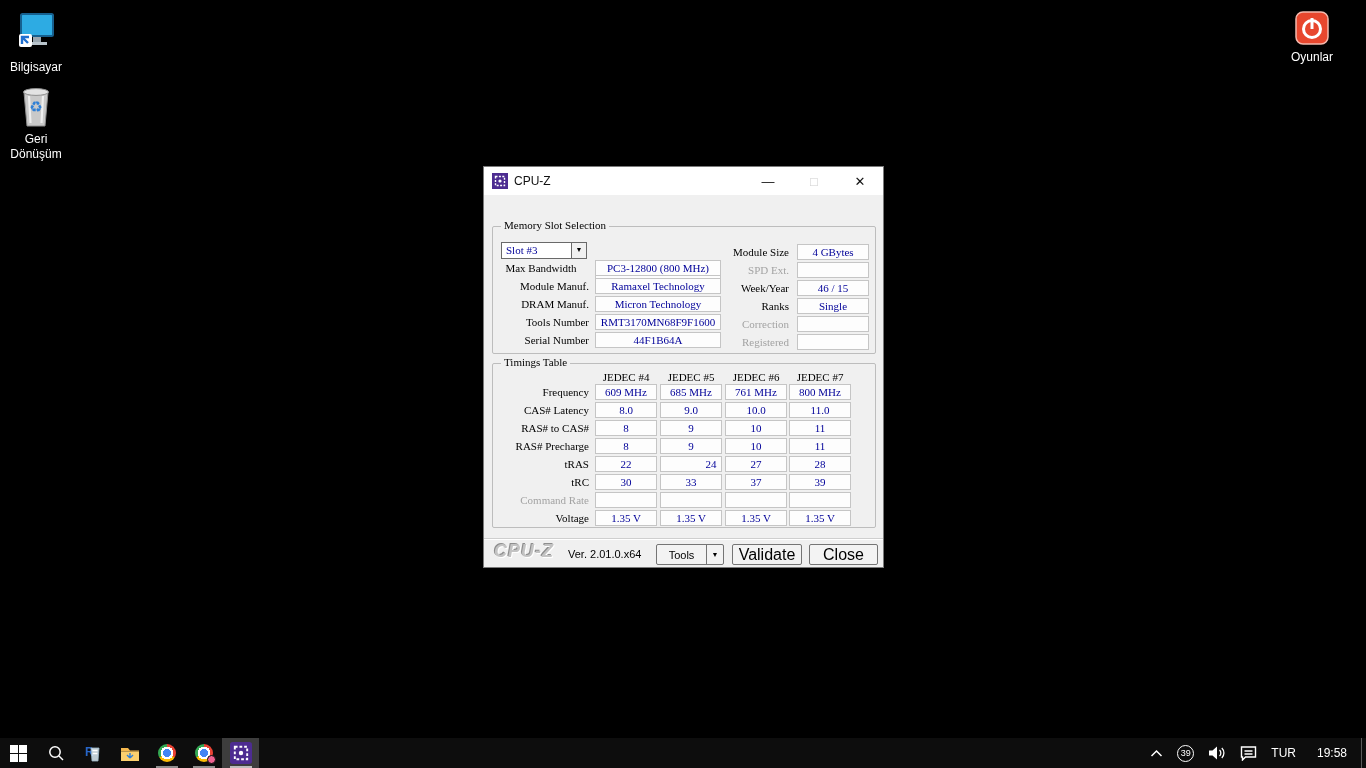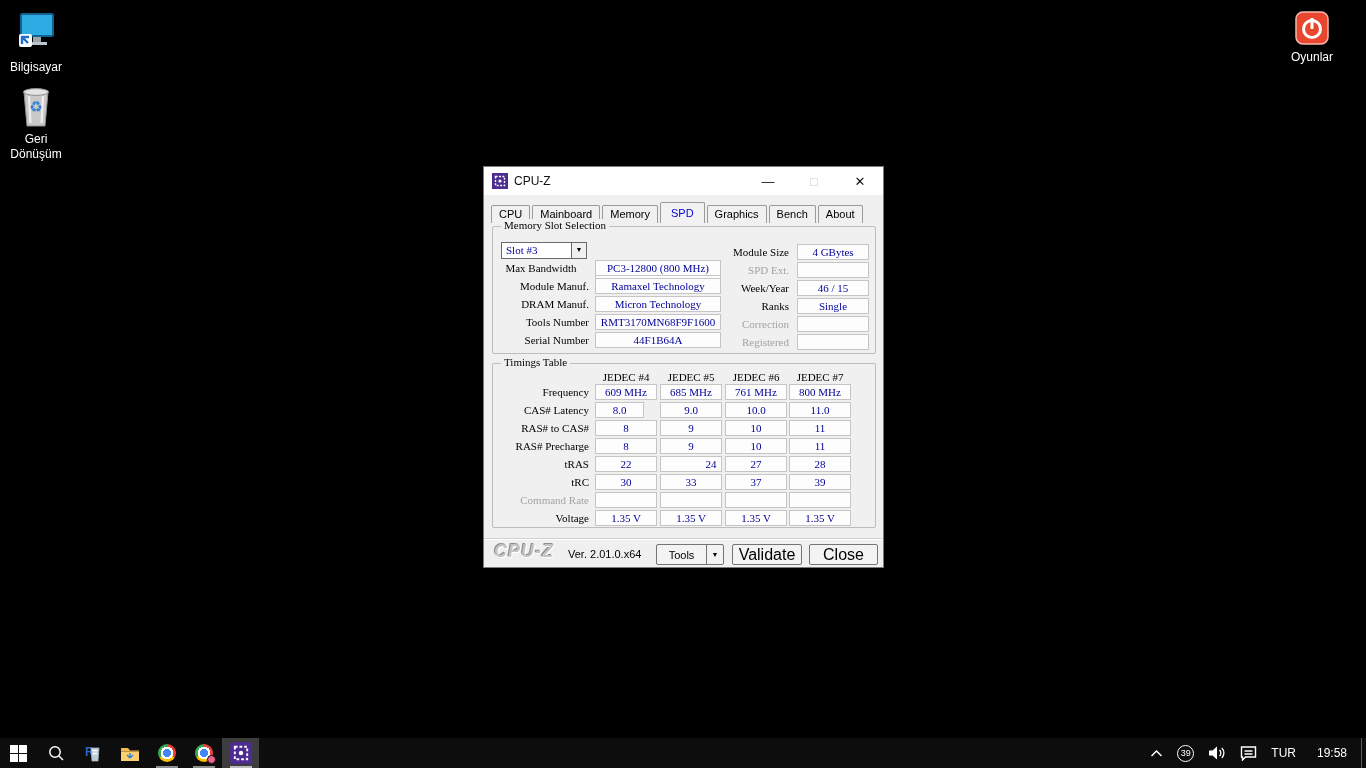--- a/index.html
+++ b/index.html
@@ -134,29 +134,20 @@
       <rect width="16" height="16" fill="#4d2c91"></rect>
       <rect x="3.5" y="3.5" width="9" height="9" fill="none" stroke="#fff" stroke-width="1.4" stroke-dasharray="2 1.4"></rect>
       <circle cx="8" cy="8" r="1.6" fill="#fff"></circle>
     </svg>
     <span class="title-text">CPU-Z</span>
     <div class="cap-btn" style="right:92px;">—</div>
     <div class="cap-btn dis" style="right:46px;">□</div>
     <div class="cap-btn" style="right:0;">✕</div>
   </div>
 
-  <div class="tabs">
-    <div class="tab">CPU</div>
-    <div class="tab">Mainboard</div>
-    <div class="tab">Memory</div>
-    <div class="tab sel">SPD</div>
-    <div class="tab">Graphics</div>
-    <div class="tab">Bench</div>
-    <div class="tab">About</div>
-  </div>
 
   <div class="grp" style="left:8px;top:59px;width:384px;height:128px;">
     <span class="grp-title">Memory Slot Selection</span>
 
     <div class="combo" style="left:8px;top:15px;width:86px;">
       <span>Slot #3</span>
       <span class="combo-arrow">▼</span>
     </div>
     <div class="field ta-l" style="left:102px;top:15px;width:126px;">DDR3L</div>
 
@@ -193,21 +184,21 @@
     <div class="th" style="left:232px;top:6px;width:62px;">JEDEC #6</div>
     <div class="th" style="left:296px;top:6px;width:62px;">JEDEC #7</div>
 
     <div class="flabel" style="left:0;top:20px;width:96px;">Frequency</div>
     <div class="field" style="left:102px;top:20px;width:62px;">609 MHz</div>
     <div class="field" style="left:167px;top:20px;width:62px;">685 MHz</div>
     <div class="field" style="left:232px;top:20px;width:62px;">761 MHz</div>
     <div class="field" style="left:296px;top:20px;width:62px;">800 MHz</div>
 
     <div class="flabel" style="left:0;top:38px;width:96px;">CAS# Latency</div>
-    <div class="field" style="left:102px;top:38px;width:49px;">8.0</div>
+    <div class="field" style="left:102px;top:38px;width:62px;">8.0</div>
     <div class="field" style="left:167px;top:38px;width:62px;">9.0</div>
     <div class="field" style="left:232px;top:38px;width:62px;">10.0</div>
     <div class="field" style="left:296px;top:38px;width:62px;">11.0</div>
 
     <div class="flabel" style="left:0;top:56px;width:96px;">RAS# to CAS#</div>
     <div class="field" style="left:102px;top:56px;width:62px;">8</div>
     <div class="field" style="left:167px;top:56px;width:62px;">9</div>
     <div class="field" style="left:232px;top:56px;width:62px;">10</div>
     <div class="field" style="left:296px;top:56px;width:62px;">11</div>
 

